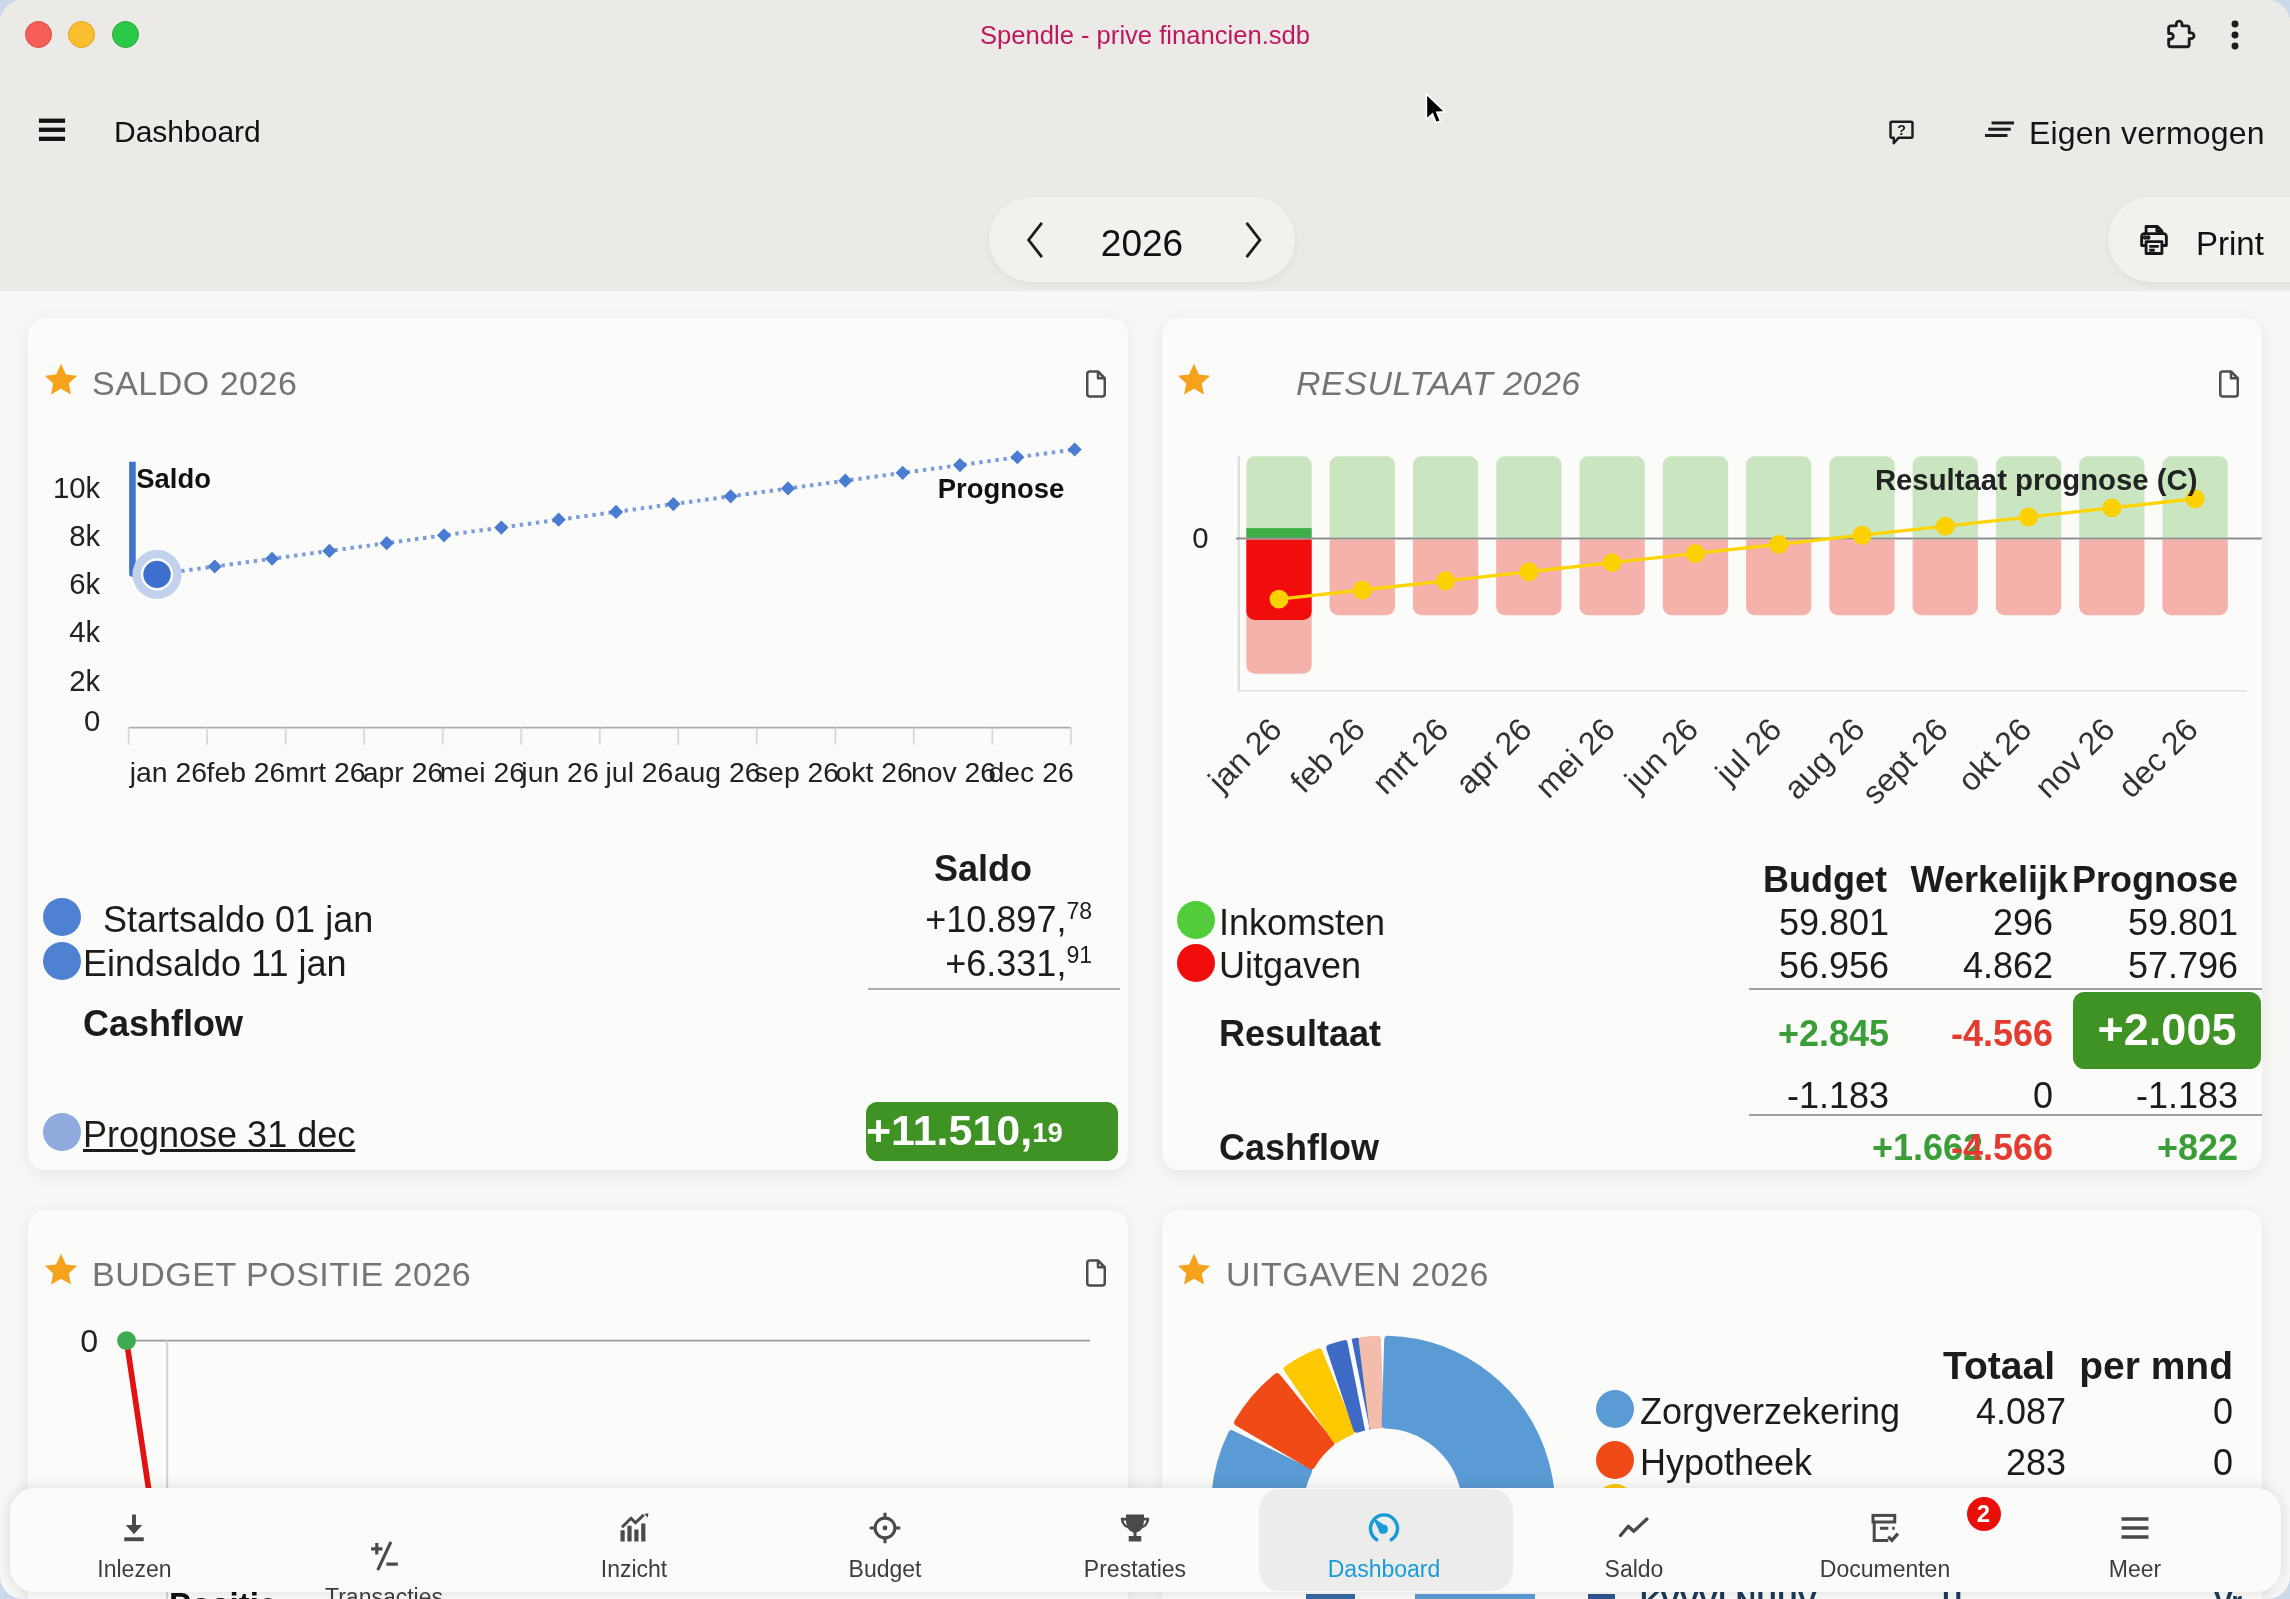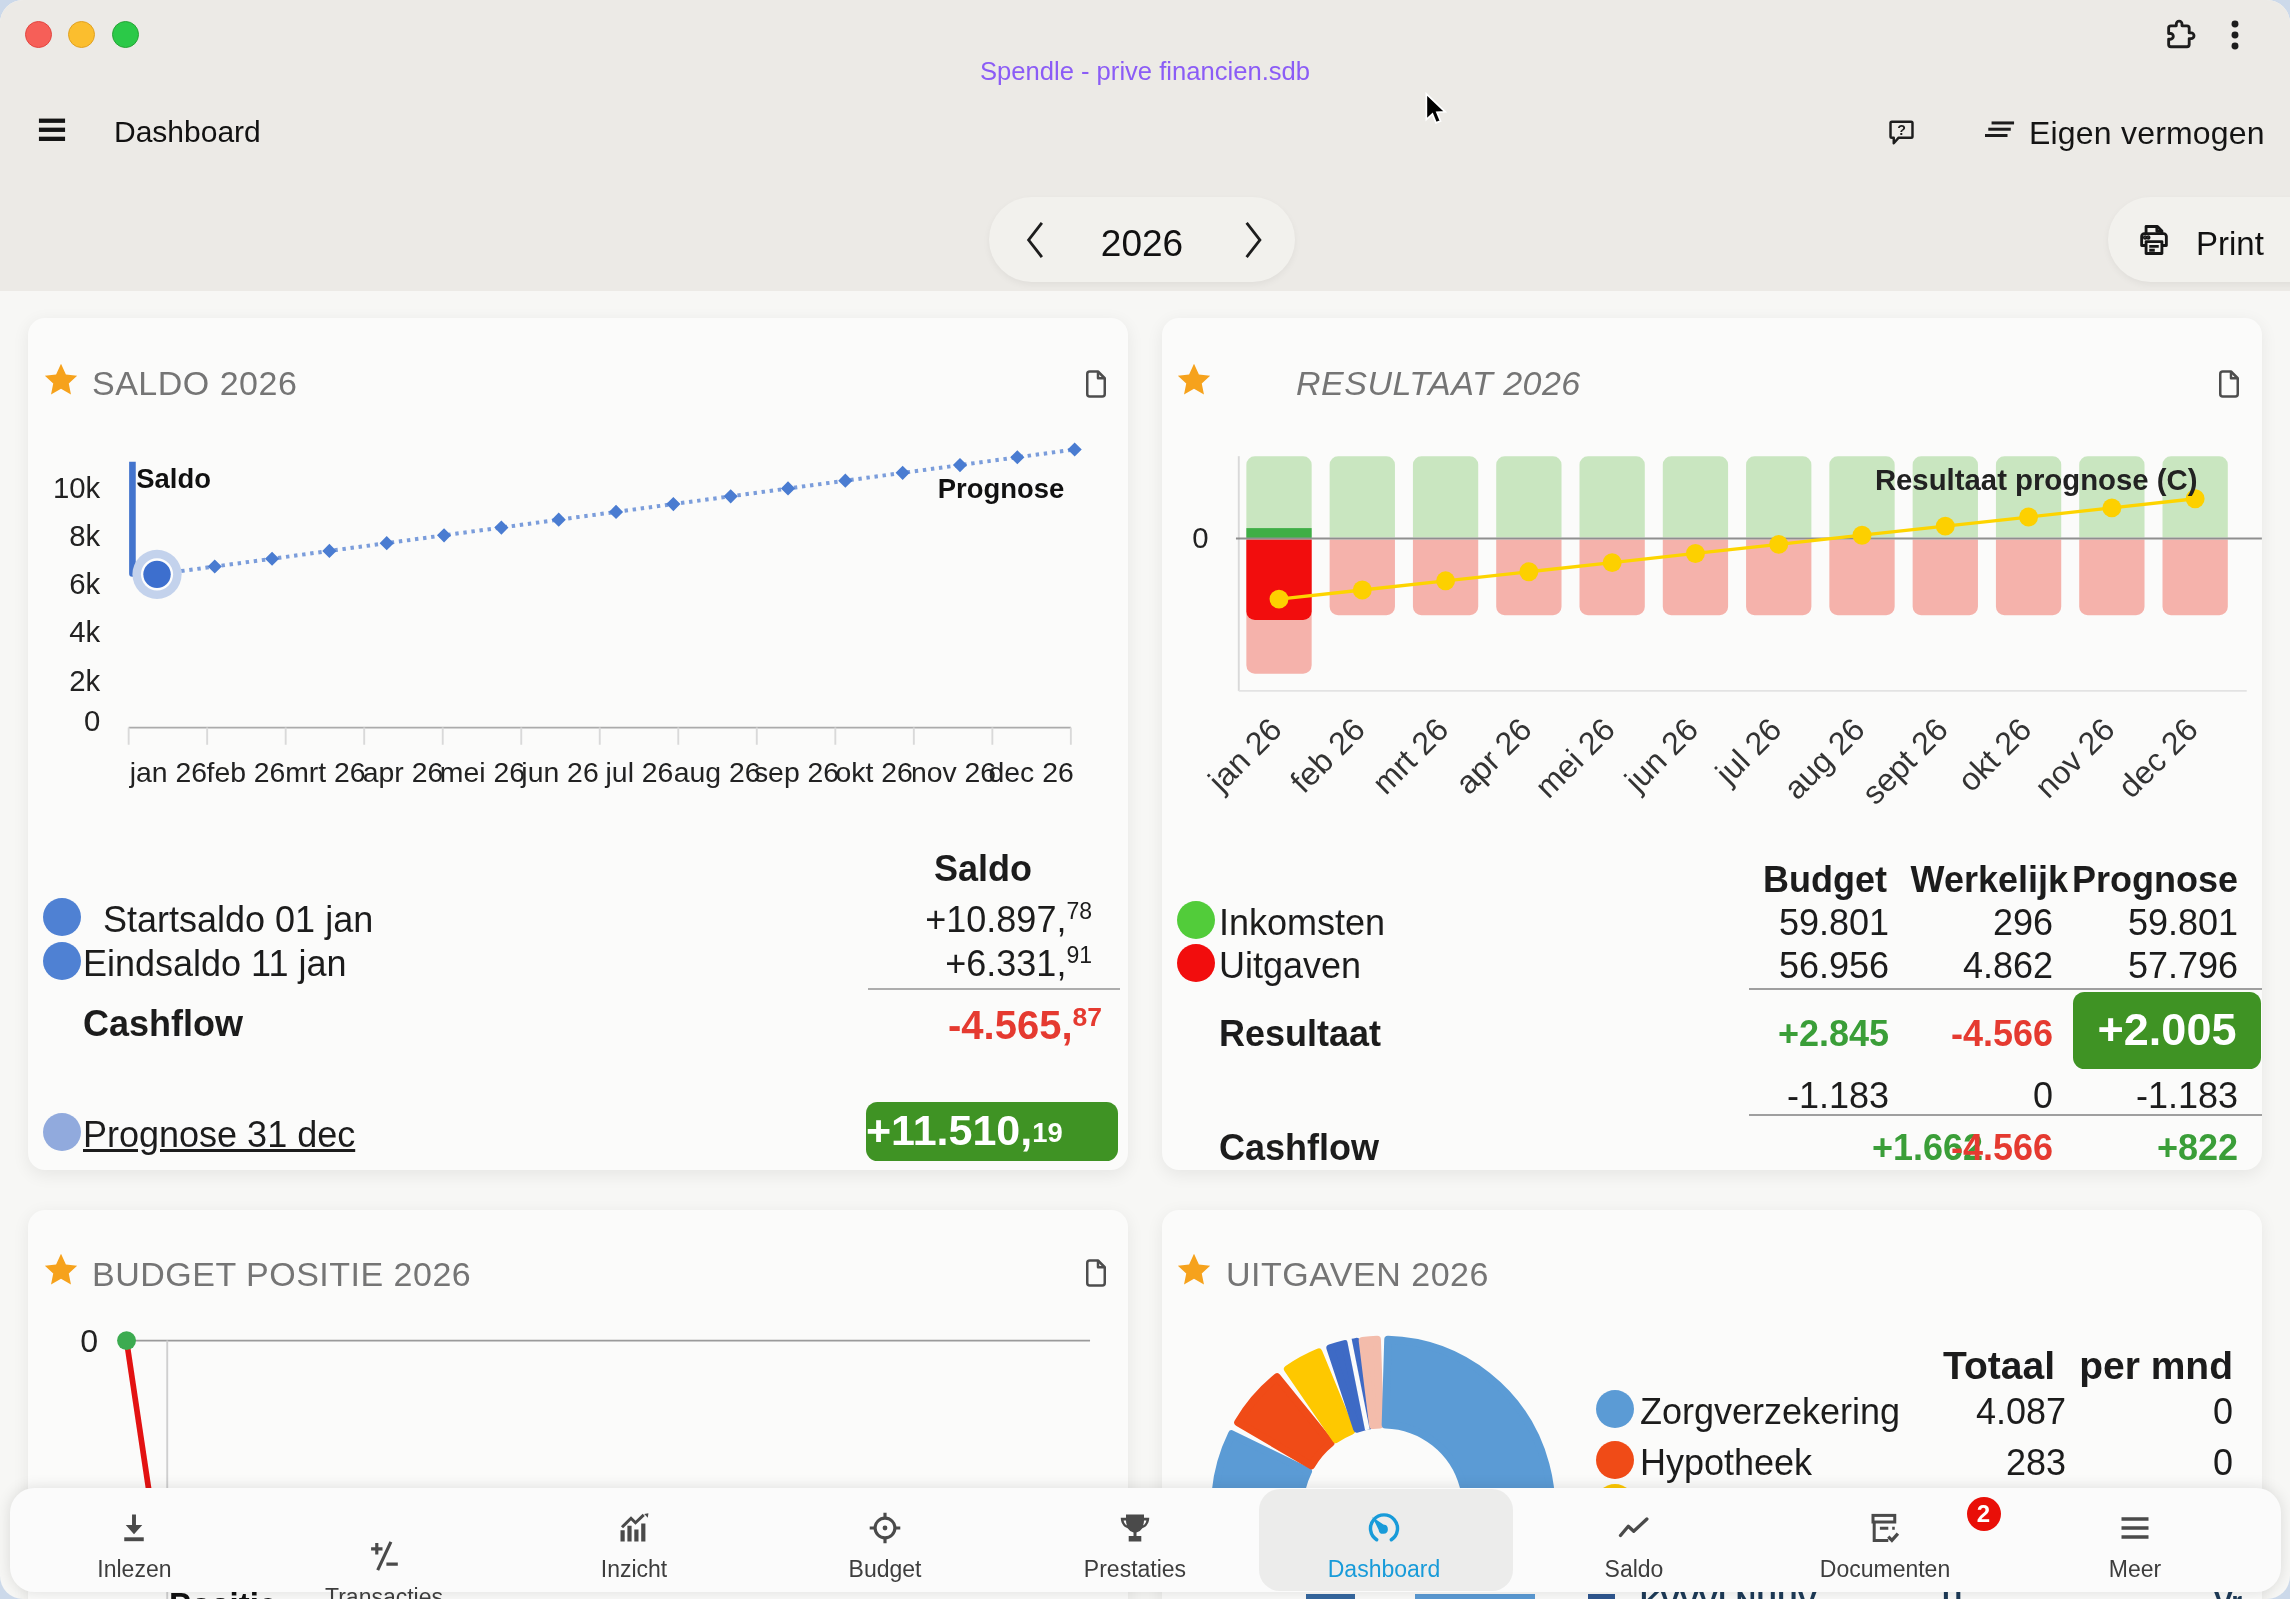--- a/index.html
+++ b/index.html
@@ -23,21 +23,21 @@
   .navic { position:absolute; top:22px; left:50%; transform:translateX(-50%); width:36px; height:36px; }
 </style>
 </head>
 <body>
 <div class="win">
   <div class="titlebar"></div>
 
   <div class="tl" style="left:24.6px; background:#f65f58; border:0.9px solid #e24640;"></div>
   <div class="tl" style="left:68px; background:#fbbe2e; border:0.9px solid #e0a123;"></div>
   <div class="tl" style="left:112px; background:#2bc948; border:0.9px solid #27a336;"></div>
-  <div class="abs" style="left:0; top:21px; width:2290px; text-align:center; font-size:25.6px; color:#8b5cf6;margin-top:36px;">Spendle - prive financien.sdb</div>
+  <div class="abs" style="left:0; top:21px; width:2290px; text-align:center; font-size:25.6px; color:#be185d;">Spendle - prive financien.sdb</div>
 
   <svg class="abs" style="left:2161px; top:17px;" width="36" height="36" viewBox="0 0 24 24" fill="none" stroke="#1d1d1d" stroke-width="1.9" stroke-linejoin="round">
     <path d="M10.2 4.6a1.9 1.9 0 0 1 3.8 0v1.3h3.3c.9 0 1.5.7 1.5 1.5v3.2h1.3a1.9 1.9 0 0 1 0 3.8h-1.3v3.9c0 .9-.7 1.5-1.5 1.5H6.6c-.9 0-1.5-.7-1.5-1.5v-3.5h1.2a1.9 1.9 0 0 0 0-3.8H5.1V7.4c0-.9.7-1.5 1.5-1.5h3.6z"></path>
   </svg>
   <svg class="abs" style="left:2216px; top:16px;" width="38" height="38" viewBox="0 0 24 24" fill="#1d1d1d">
     <circle cx="12" cy="5" r="2.2"></circle>
       <circle cx="12" cy="12" r="2.2"></circle>
       <circle cx="12" cy="19" r="2.2"></circle>
   </svg>
 
@@ -127,21 +127,20 @@
 
   <div class="abs num b r" style="left:757px; top:848px; width:275px;">Saldo</div>
   <div class="abs" style="left:43px; top:898px; width:38px; height:38px; border-radius:50%; background:#4f81d3;"></div>
   <div class="abs num" style="left:83px; top:899px;margin-left:20px;">Startsaldo 01 jan</div>
   <div class="abs num r" style="left:757px; top:899px; width:335px;">+10.897,<sup class="s">78</sup></div>
   <div class="abs" style="left:43px; top:942px; width:38px; height:38px; border-radius:50%; background:#4f81d3;"></div>
   <div class="abs num" style="left:83px; top:943px;">Eindsaldo 11 jan</div>
   <div class="abs num r" style="left:757px; top:943px; width:335px;">+6.331,<sup class="s">91</sup></div>
   <div class="abs" style="left:868px; top:988px; width:252px; height:1.9px; background:#adadad;"></div>
   <div class="abs num b" style="left:83px; top:1003px;">Cashflow</div>
-  <div class="abs num b red r" style="left:757px; top:1003px; width:345px; font-size:40px;">-4.565,<sup class="s" style="font-size:26.5px;">87</sup></div>
   <div class="abs" style="left:43px; top:1113px; width:38px; height:38px; border-radius:50%; background:#91aadd;"></div>
   <div class="abs num" style="left:83px; top:1114px;text-decoration:underline;">Prognose 31 dec</div>
   <div class="abs" style="left:866px; top:1102px; width:252px; height:59px; background:#3f9324; border-radius:11.4px; color:#fff; font-weight:bold; font-size:43px; text-align:left; line-height:57px;">+11.510,<sup class="s" style="font-size:27.4px; top:1.9px; color:#fff;">19</sup></div>
 
   <div class="card" style="left:1162px; top:318px; width:1100px; height:852px;"></div>
   <svg class="abs" style="left:1175px; top:361px;" width="38" height="38" viewBox="0 0 24 24" fill="#f6a21c">
     <path d="M12 1.8l3.1 6.7 7.1.8-5.3 4.9 1.4 7-6.3-3.6-6.3 3.6 1.4-7L1.8 9.3l7.1-.8z"></path>
   </svg>
   <div class="ctitle" style="left:1296px; top:364px;font-style:italic;">RESULTAAT 2026</div>
   <svg class="abs" style="left:2214px; top:367px;" width="30" height="34" viewBox="0 0 24 26" fill="none" stroke="#4d4d4d" stroke-width="2" stroke-linejoin="round">

